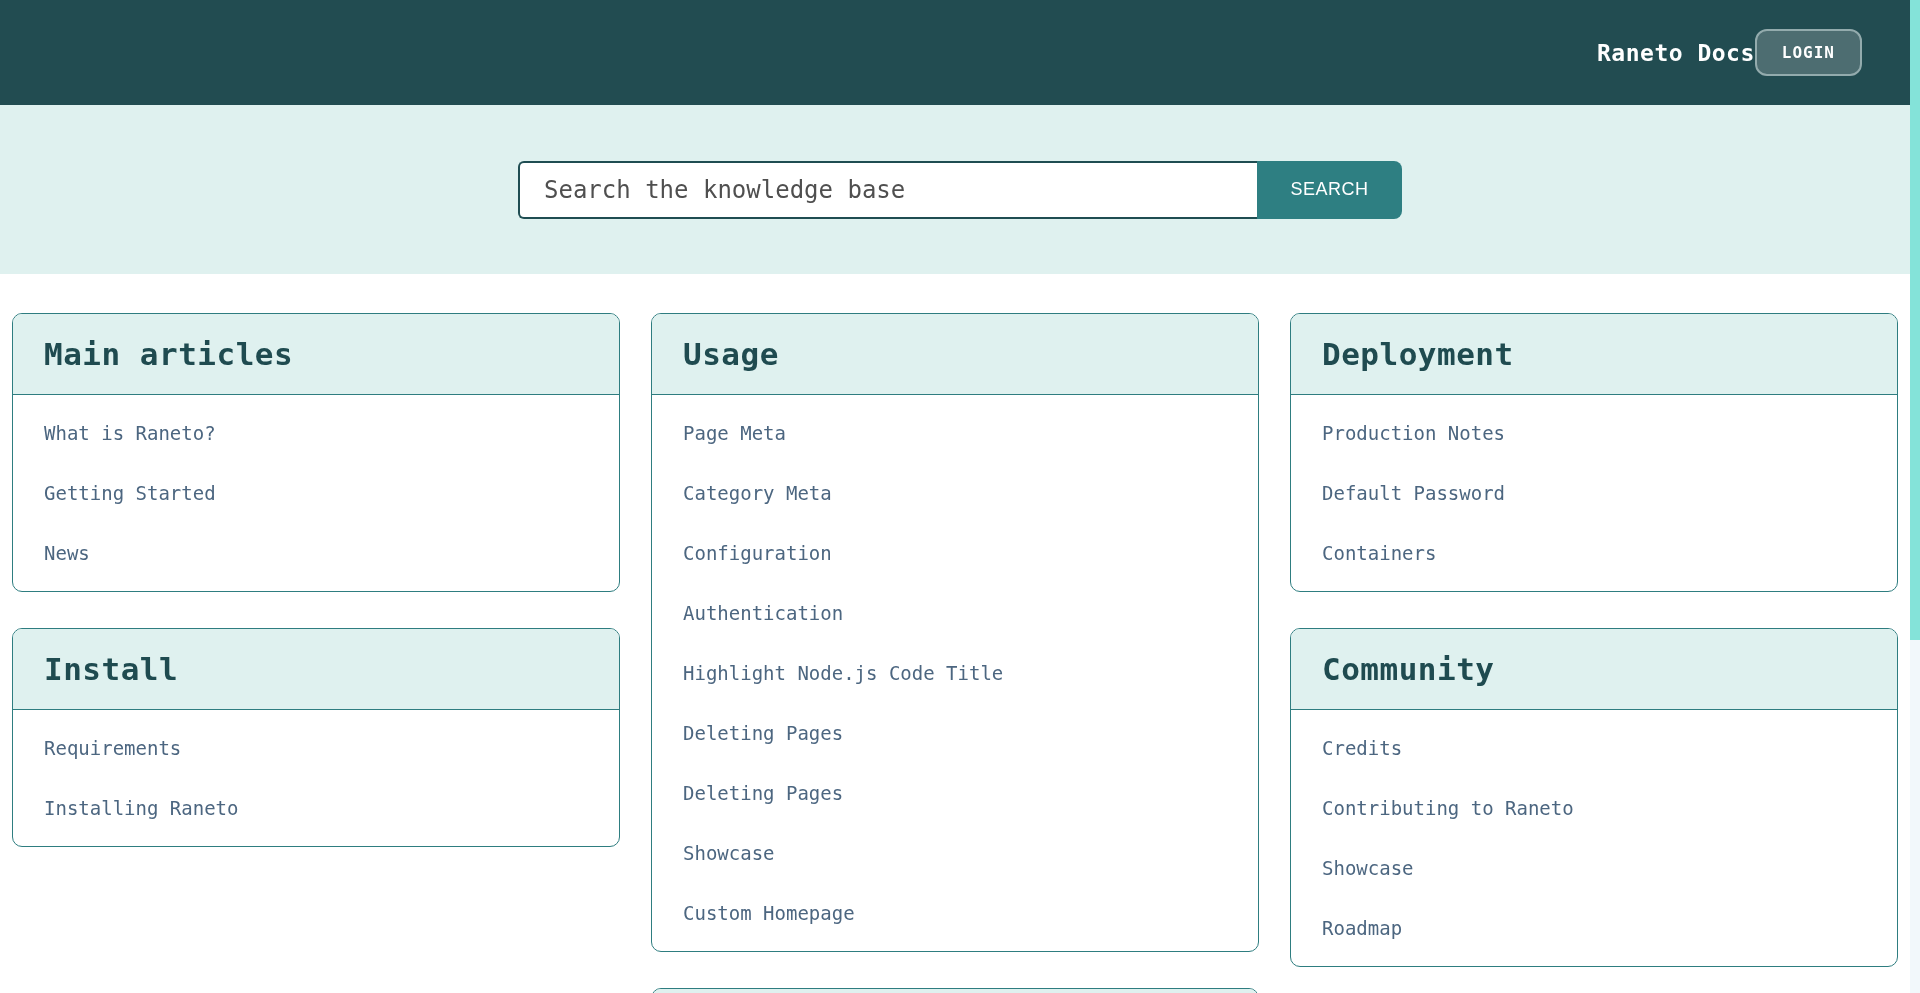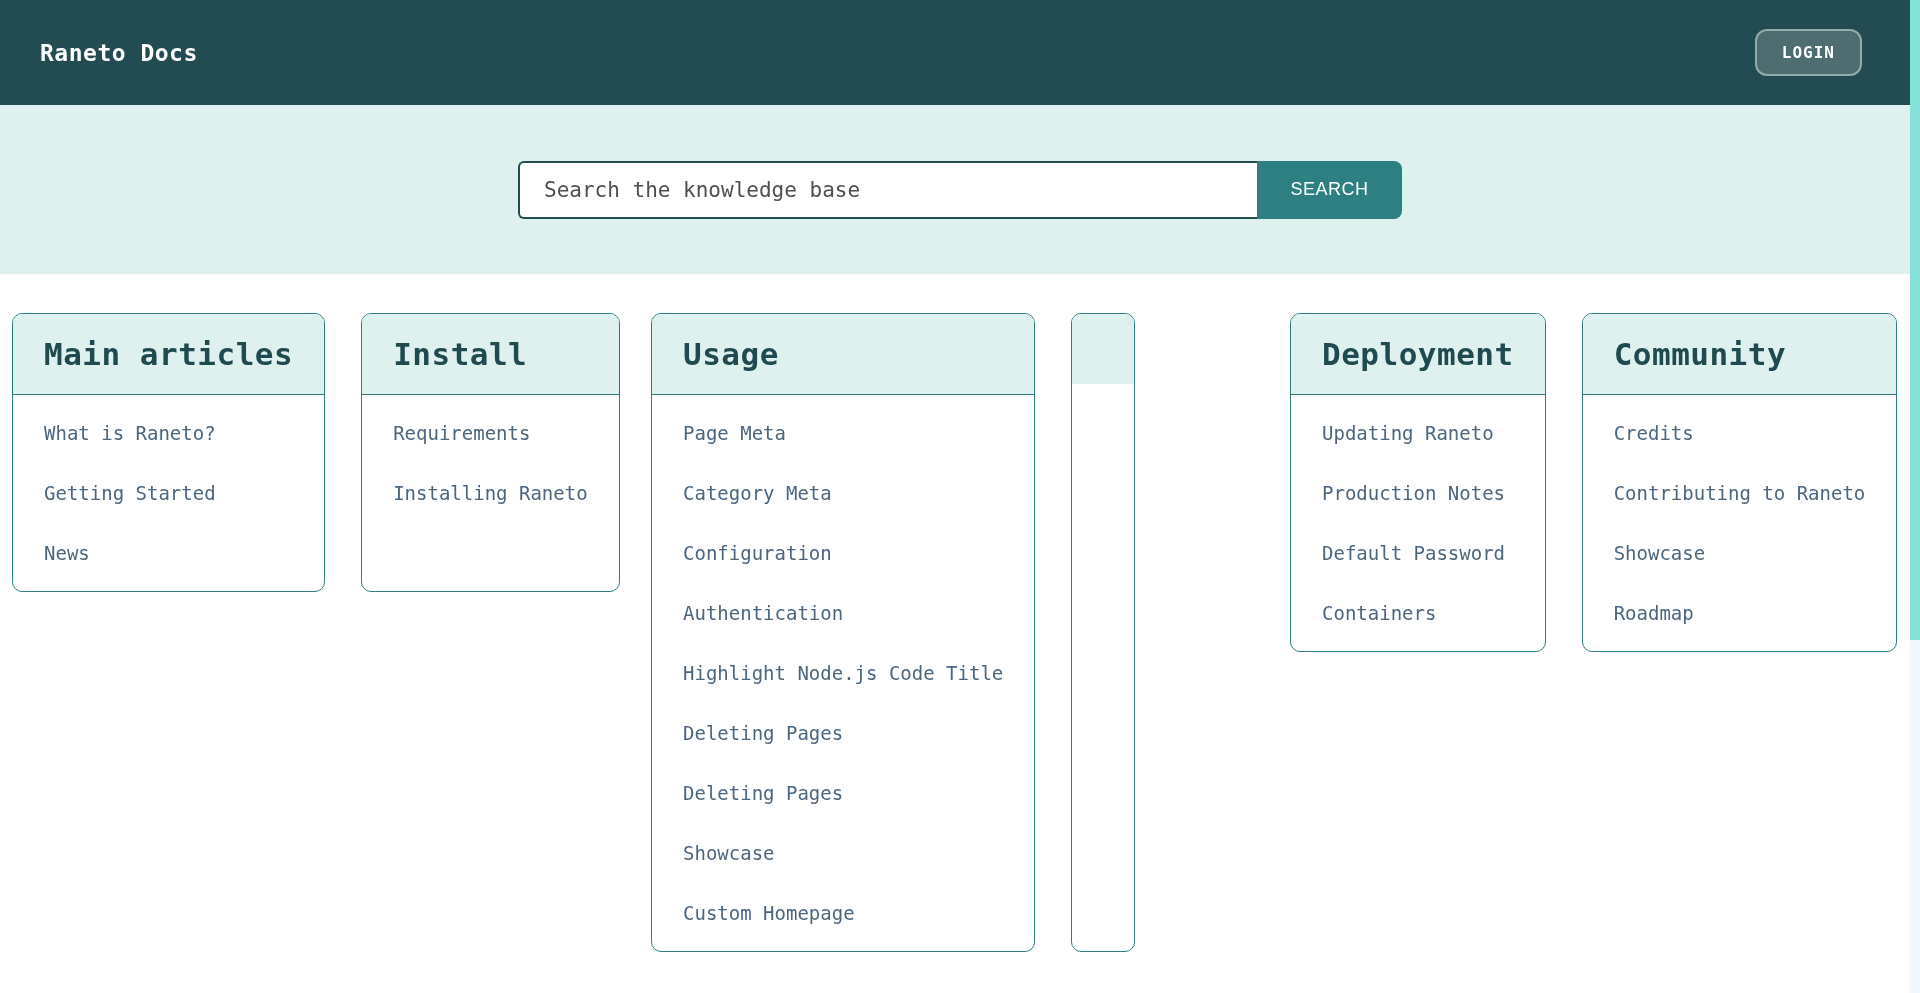--- a/index.html
+++ b/index.html
@@ -9,21 +9,21 @@
     background: #ffffff;
     position: relative;
   }
 
   
   .navbar {
     height: 105px;
     background: #224c51;
     display: flex;
     align-items: center;
-    justify-content: space-between;
+    justify-content: flex-end;
     padding: 0 58px 0 40px;
   }
   .brand {
     color: #ffffff;
     font-size: 23px;
     font-weight: bold;
     letter-spacing: 0.5px;
   }
   .login-btn {
     background: #4d6d71;
@@ -52,21 +52,21 @@
     height: 58px;
   }
   .search-input {
     flex: 1;
     height: 58px;
     border: 2px solid #1f4d52;
     border-right: none;
     border-radius: 6px 0 0 6px;
     padding: 0 24px;
     font-family: "DejaVu Sans Mono", monospace;
-    font-size: 21px;
+    font-size: 24px;
     color: #333333;
     outline: none;
     background: #ffffff;
   }
   .search-input::placeholder { color: #4f4f4f; }
   .search-btn {
     width: 145px;
     height: 58px;
     border: none;
     background: #2e7f82;
@@ -83,22 +83,23 @@
   .content {
     width: 1910px;
     display: grid;
     grid-template-columns: repeat(3, 1fr);
     gap: 31px;
     padding: 39px 12px 0 12px;
     align-items: start;
   }
   .col {
     display: flex;
-    flex-direction: row;
+    flex-direction: column;
     gap: 36px;
+    justify-content: flex-end;
   }
   .card {
     border: 1px solid #2e7d80;
     border-radius: 10px;
     background: #ffffff;
     overflow: hidden;
   }
   .card-header {
     background: #dff1ef;
     border-bottom: 1px solid #2e7d80;
@@ -202,21 +203,20 @@
           <h2 class="card-title"></h2>
         </div>
       </div>
     </div>
   <div class="col">
       <div class="card">
         <div class="card-header">
           <h2 class="card-title">Deployment</h2>
         </div>
         <div class="card-body">
-          <a class="card-link">Updating Raneto</a>
           <a class="card-link">Production Notes</a>
           <a class="card-link">Default Password</a>
           <a class="card-link">Containers</a>
         </div>
       </div>
       <div class="card">
         <div class="card-header">
           <h2 class="card-title">Community</h2>
         </div>
         <div class="card-body">

